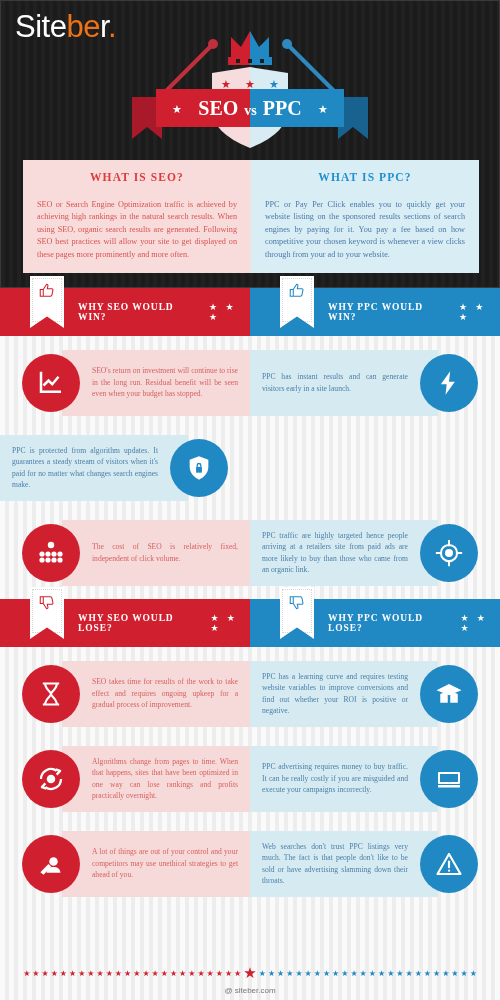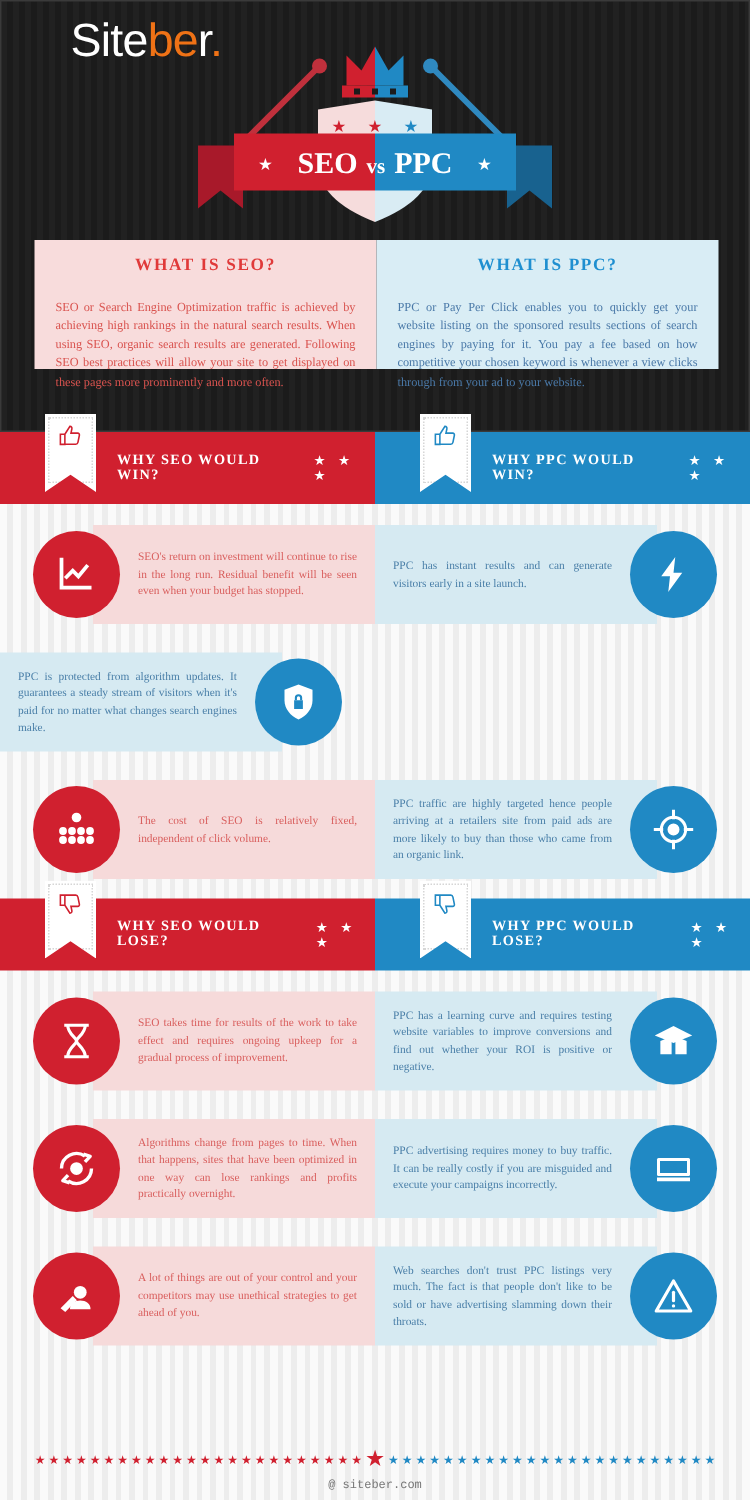--- a/index.html
+++ b/index.html
@@ -19,31 +19,31 @@
     background: #1c1c1c;
     background-image: repeating-linear-gradient(to right,
       rgba(255,255,255,0.022) 0px, rgba(255,255,255,0.022) 4px,
       rgba(0,0,0,0.04) 4px, rgba(0,0,0,0.04) 8px);
     border: 1px solid #3a3a3a;
   }
   .logo {
     position: absolute; left: 14px; top: 10px;
     font-family: "Liberation Sans", sans-serif;
     font-size: 31px; font-weight: 400; letter-spacing: -0.5px;
-    color: #ffffff; line-height: 1; margin-left: 32px;
+    color: #ffffff; line-height: 1;
   }
   .logo .accent { color: #ef7216; }
 
   
   .emblem { position: absolute; left: 50%; top: 16px;
             transform: translateX(-50%); width: 300px; height: 135px; }
 
   
   .defs { position: absolute; left: 22px; top: 159px;
-          width: 456px; height: 86px; display: flex; }
+          width: 456px; height: 113px; display: flex; }
   .def { width: 50%; padding: 11px 14px 8px; }
   .def.seo { background: #f8dcdc; }
   .def.ppc { background: #d9edf5; }
   .def h2 {
     text-align: center; font-size: 11.5px; letter-spacing: 1.1px;
     font-weight: 700; margin-bottom: 7px;
     font-family: "Liberation Serif", serif;
   }
   .def.seo h2 { color: #e03a3a; }
   .def.ppc h2 { color: #1f8fd0; }
@@ -102,21 +102,21 @@
   
   .footer { position: absolute; left: 0; bottom: 0;
             width: 500px; height: 46px; }
   .star-strip { display: flex; align-items: center; justify-content: center;
                 gap: 2px; padding-top: 12px; }
   .star-strip span { font-size: 8px; line-height: 1; }
   .star-strip span.red { color: #d0202f; }
   .star-strip span.blue { color: #2089c4; }
   .star-strip span.big { font-size: 15px; }
   .footer-url { text-align: center; font-size: 8px; color: #777;
-                margin-top: 5px; font-family: Liberation Mono, monospace; }
+                margin-top: 5px; font-family: Liberation Sans, sans-serif; }
 </style>
 </head>
 <body>
 
 <div class="header">
 
   <div class="logo"><span>Site</span><span class="accent">be</span><span>r</span><span class="accent">.</span></div>
 
   <div class="emblem">
     <svg viewBox="0 0 300 135" width="300" height="135">

